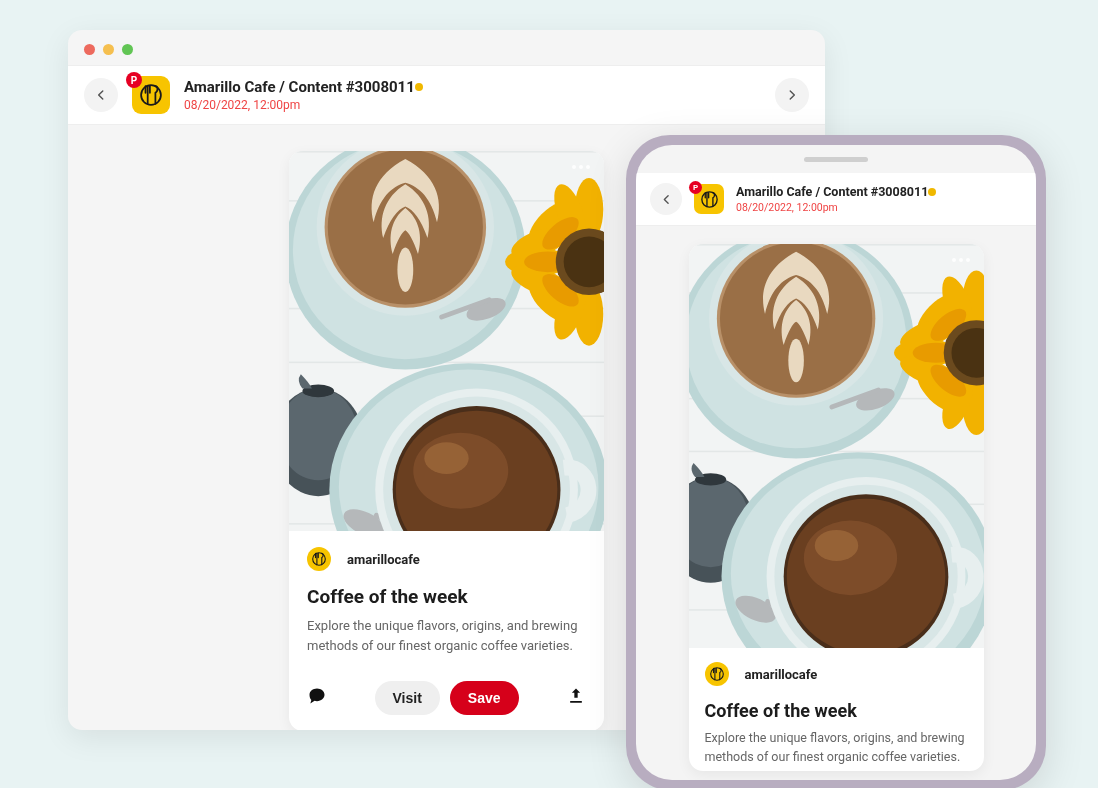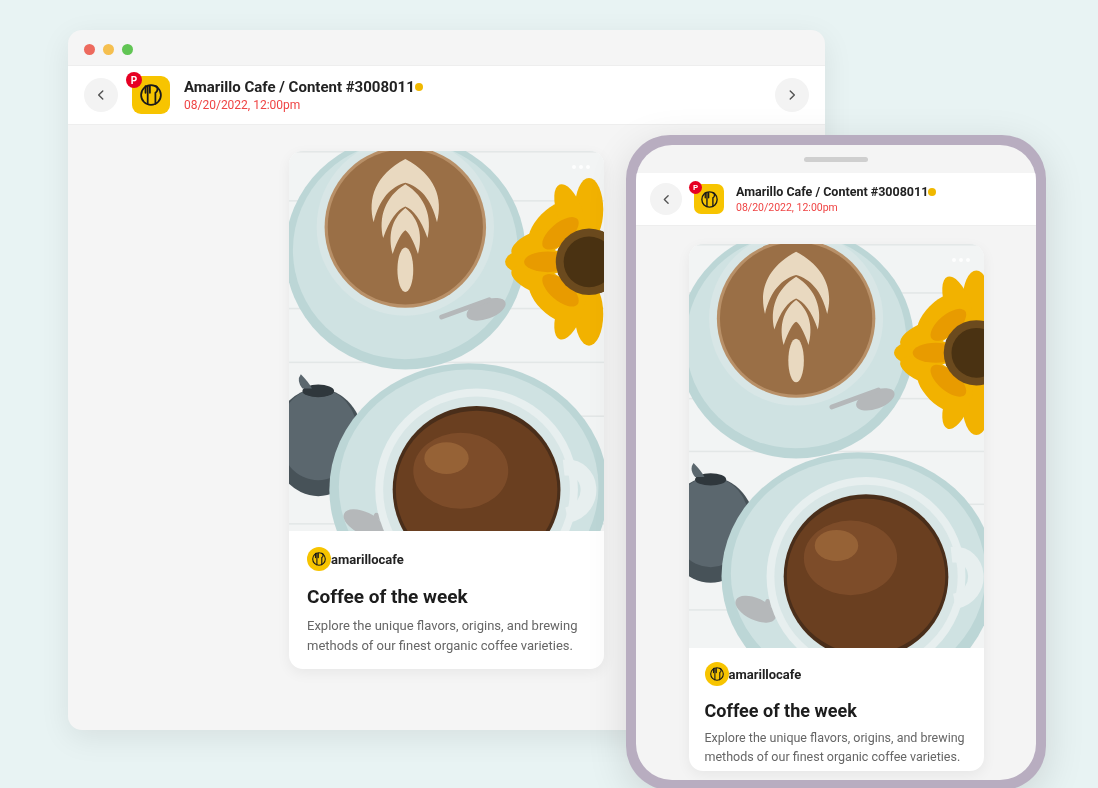--- a/index.html
+++ b/index.html
@@ -109,21 +109,21 @@
   top: 14px; right: 14px;
   display: flex; gap: 3px;
   z-index: 10;
 }
 .dots span { width: 4px; height: 4px; border-radius: 50%; background: rgba(255,255,255,0.85); }
 
 
 .scene { width: 100%; height: 100%; display: block; }
 
 .pin-body { padding: 16px 18px 14px; }
-.pin-account { display: flex; align-items: center; gap: 0; margin-bottom: 14px; }
+.pin-account { display: flex; align-items: center; gap: 16px; margin-bottom: 14px; }
 .acct-avatar {
   width: 24px; height: 24px; border-radius: 50%;
   background: #f7c400;
   display: flex; align-items: center; justify-content: center;
 }
 .acct-avatar svg { width: 14px; height: 14px; }
 .acct-name { font-size: 13px; font-weight: 700; color: #222; }
 .pin-title { font-size: 19px; font-weight: 700; color: #1c1c1c; margin-bottom: 8px; }
 .pin-desc { font-size: 13px; color: #666; line-height: 1.5; }
 
@@ -327,20 +327,36 @@
           <div class="acct-avatar">
             <svg viewBox="0 0 20 20">
                 <use href="#utensils"></use>
               </svg>
           </div>
           <div class="acct-name">amarillocafe</div>
         </div>
         <div class="pin-title">Coffee of the week</div>
         <div class="pin-desc">Explore the unique flavors, origins, and brewing methods of our finest organic coffee varieties.</div>
       </div>
+      <div class="pin-actions">
+        <div class="action-icon">
+          <svg width="20" height="20" viewBox="0 0 24 24">
+              <path d="M12 3c5 0 9 3.4 9 7.6 0 4.2-4 7.6-9 7.6-1 0-2-.1-2.9-.4L4 21l1.2-4.2C3.8 15.4 3 13.1 3 10.6 3 6.4 7 3 12 3z" fill="currentColor"></path>
+            </svg>
+        </div>
+        <div class="spacer"></div>
+        <button class="btn btn-grey">Visit</button>
+        <button class="btn btn-red">Save</button>
+        <div class="spacer"></div>
+        <div class="action-icon">
+          <svg width="20" height="20" viewBox="0 0 24 24">
+              <path d="M12 3l5 5h-3v6h-4V8H7l5-5zM5 18h14v2H5z" fill="currentColor"></path>
+            </svg>
+        </div>
+      </div>
     </div>
   </div>
 </div>
 
 <div class="mobile-device">
   <div class="mobile-screen">
     <div class="speaker"></div>
 
     <div class="mobile-header">
       <div class="nav-btn">

